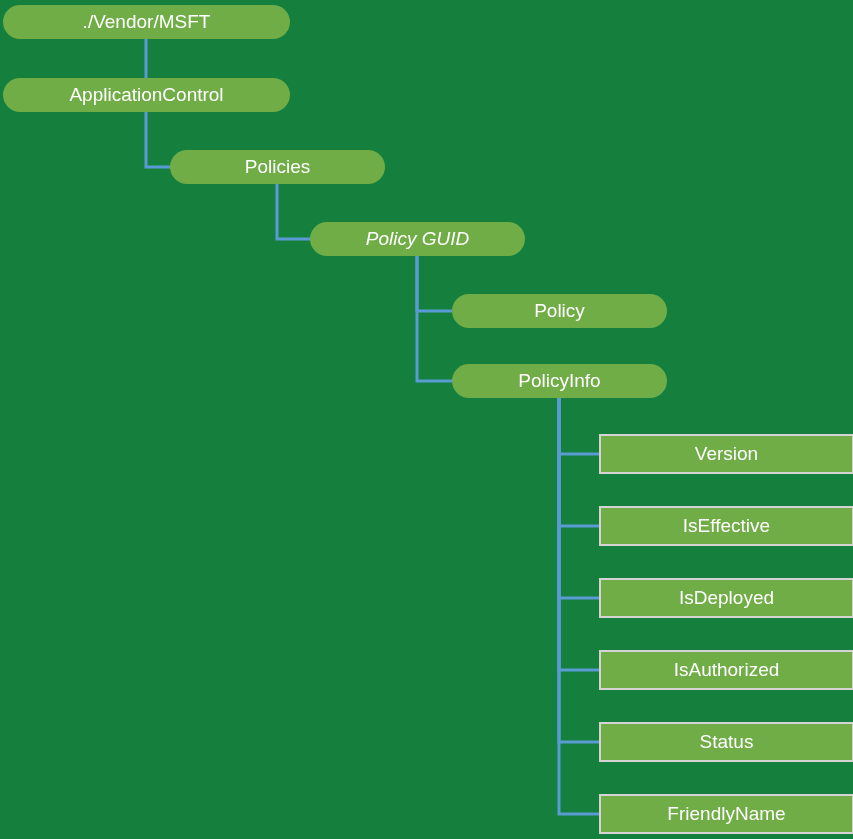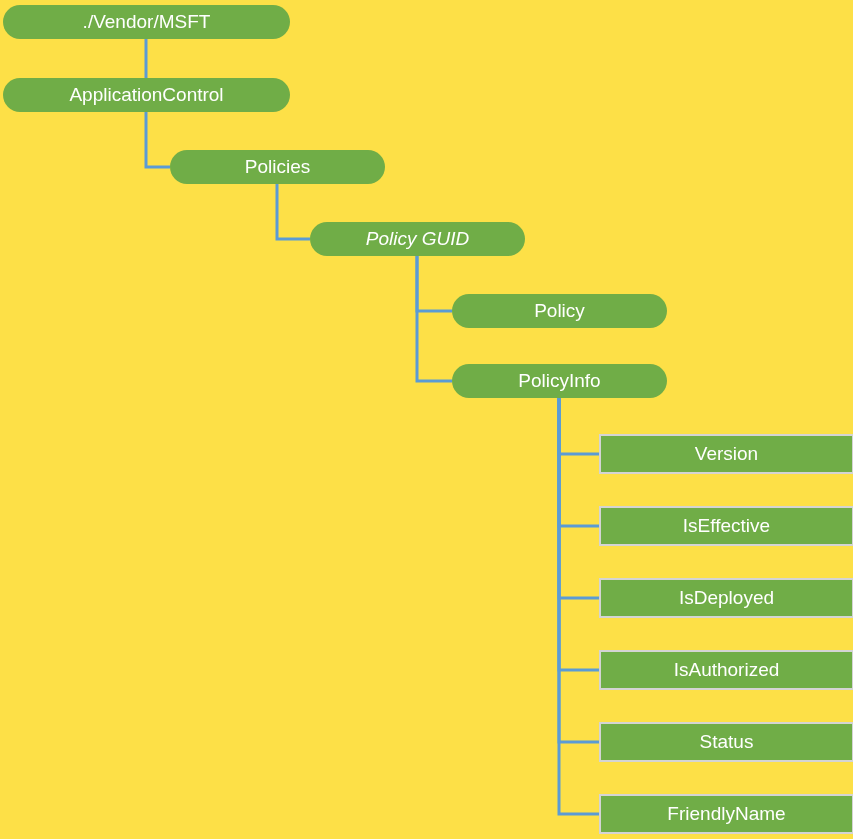--- a/index.html
+++ b/index.html
@@ -8,21 +8,21 @@
     padding: 0;
     background: #ffffff;
   }
   body {
     font-family: "Liberation Sans", sans-serif;
   }
   #diagram-root {
     position: relative;
     width: 853px;
     height: 839px;
-    background: #fde047;
+    background: #15803d;
     overflow: hidden;
   }
   #tree-svg {
     position: absolute;
     left: 0;
     top: 0;
     width: 853px;
     height: 839px;
     display: block;
   }

